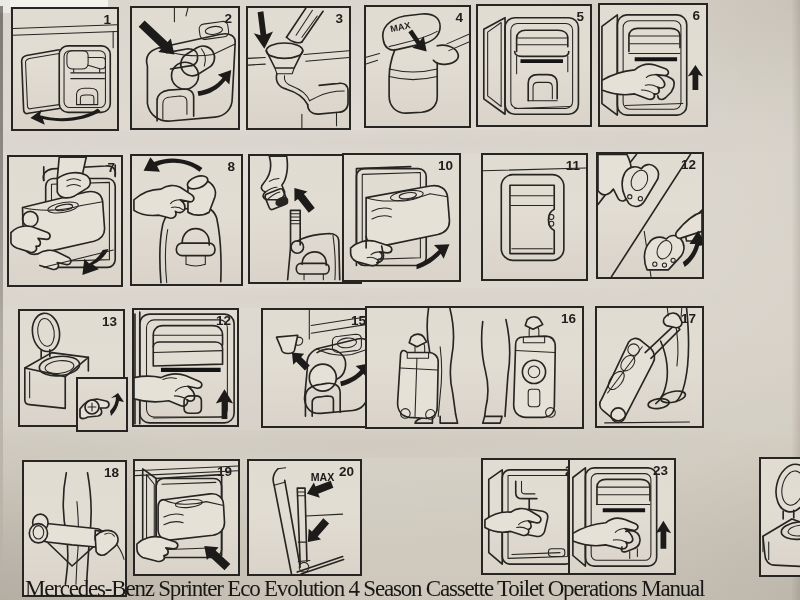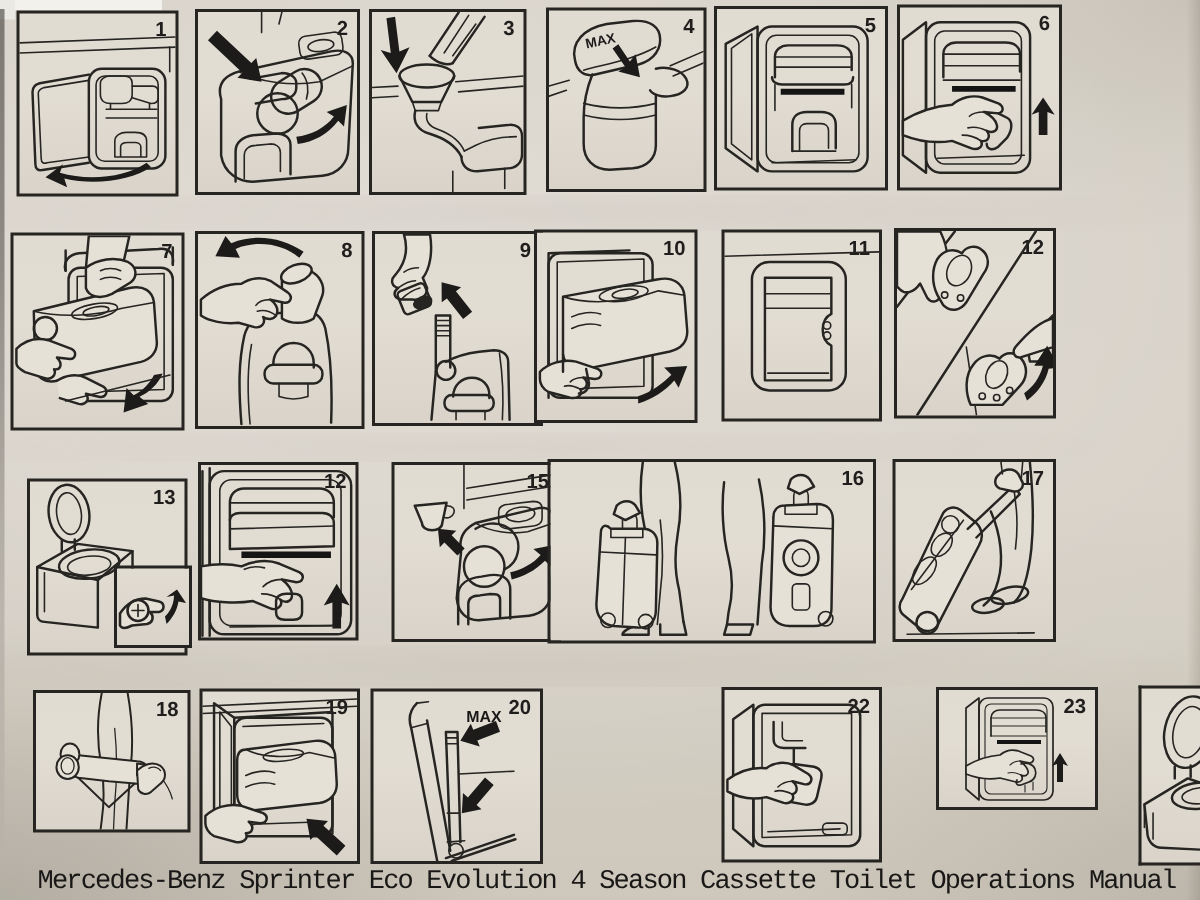--- a/index.html
+++ b/index.html
@@ -7,21 +7,21 @@
  background:
   radial-gradient(130% 90% at 35% 30%, rgba(255,255,255,0.30) 0%, rgba(255,255,255,0.10) 45%, rgba(255,255,255,0) 70%),
   radial-gradient(60% 45% at 0% 100%, rgba(60,55,45,0.18) 0%, rgba(60,55,45,0) 70%),
   radial-gradient(50% 40% at 100% 100%, rgba(60,55,45,0.12) 0%, rgba(60,55,45,0) 70%),
   radial-gradient(45% 35% at 100% 0%, rgba(60,55,45,0.10) 0%, rgba(60,55,45,0) 70%),
   linear-gradient(180deg, #d8d2c7 0%, #dad4c9 55%, #d0cabe 100%);
  font-family:"Liberation Sans", sans-serif;}
 .p{position:absolute;border:2.5px solid #24221f;background:linear-gradient(180deg,#e4dfd5 0%,#e5e0d6 45%,#dcd6cb 100%);box-sizing:border-box;}
 .n{position:absolute;top:3px;right:6px;font-size:13.5px;font-weight:bold;color:#1c1b19;letter-spacing:0px;}
 .p svg{position:absolute;left:0;top:0;width:100%;height:100%;}
-#cap{position:absolute;left:25px;top:576px;font-family:Liberation Mono, monospace;font-size:18px;letter-spacing:-1.2px;line-height:25px;color:#161513;white-space:nowrap;}
+#cap{position:absolute;left:25px;top:576px;font-family:Liberation Serif, serif;font-size:23px;letter-spacing:-1.2px;line-height:25px;color:#161513;white-space:nowrap;}
 #tlw{position:absolute;left:0;top:0;width:108px;height:7px;background:#f6f4ef;}
 #tlw2{position:absolute;left:0;top:0;width:10px;height:13px;background:#eeece6;}
 .ln{stroke:#23221f;stroke-width:1.7;fill:none;stroke-linecap:round;stroke-linejoin:round;}
 .lt{stroke:#23221f;stroke-width:1.1;fill:none;stroke-linecap:round;stroke-linejoin:round;}
 .bk{fill:#191816;stroke:none;}
 .wf{fill:#e9e4da;stroke:#23221f;stroke-width:1.7;stroke-linecap:round;stroke-linejoin:round;}
 </style>
 </head>
 <body>
 <div id="page">
@@ -183,21 +183,21 @@
 <path class="lt" d="M42,59.5 L52,59.5 M42,63 L52,63 M42,66.5 L52,66.5 M42,70 L52,70"></path>
 <path class="ln" d="M49,88 C56,84 64,82 72,81 L82,80 C88,80 92,83 92,88 L93,128"></path>
 <path class="lt" d="M86,82 C88,96 89,112 88,128"></path>
 <path class="ln" d="M42,95 L39,128"></path>
 <circle class="ln" cx="49" cy="94" r="6.5" fill="#e9e4da"></circle>
 <path class="ln" d="M54,112 C54,104 60,99 67,99 C74,99 79,104 79,111 L79,113"></path>
 <rect class="ln" x="48" y="111" width="34" height="11" rx="5" fill="#e9e4da"></rect>
 <path class="lt" d="M56,122 L56,128 M76,122 L76,128"></path>
 </svg>
     </div>
-<div class="p" id="p10" style="left:356px;top:153px;width:109px;height:129px;">
+<div class="p" id="p10" style="left:342px;top:153px;width:119px;height:129px;">
       <span class="n">10</span>
 <svg viewBox="0 0 109 129">
 <path class="ln" d="M8,14 L8,114 M8,14 L64,12"></path>
 <rect class="ln" x="8" y="14" width="72" height="100" rx="8"></rect>
 <path class="lt" d="M14,20 L74,18 M14,108 L74,106 M14,20 L14,108 M74,18 L74,106"></path>
 <path class="wf" d="M18,44 L84,32 C94,30 101,35 102,43 L104,68 C104,75 100,80 92,82 L34,94 C26,96 19,91 18,84 Z"></path>
 <path class="lt" d="M18,44 C36,50 62,48 84,40 L102,43"></path>
 <ellipse class="lt" cx="60" cy="42" rx="17" ry="5" transform="rotate(-8 60 42)"></ellipse>
 <ellipse class="lt" cx="61" cy="42" rx="9" ry="3" transform="rotate(-8 61 42)"></ellipse>
 <path class="lt" d="M24,58 C30,55 38,54 44,56 M24,66 C30,63 38,62 44,64"></path>
@@ -235,21 +235,21 @@
 <circle class="lt" cx="42" cy="121" r="2.2"></circle>
           <circle class="lt" cx="52" cy="122" r="2.2"></circle>
           <circle class="lt" cx="61" cy="117" r="2.2"></circle>
         </g>
 <path class="wf" d="M92,104 C90,96 92,88 97,83 L108,72 L108,104 Z" transform="translate(0,-14)"></path>
 <path class="wf" d="M108,60 C100,62 92,68 82,80 C79,84 82,88 86,87 L108,80 Z"></path>
 <path class="bk" d="M88,112 C94,108 99,101 101,93 L95,93 L104,79 L112,94 L105,95 C103,104 97,112 90,117 Z"></path>
 </svg>
     </div>
 
-<div class="p" id="p13" style="left:18px;top:319px;width:107px;height:118px;">
+<div class="p" id="p13" style="left:18px;top:309px;width:107px;height:118px;">
       <span class="n">13</span>
 <svg viewBox="0 0 107 118">
 <ellipse class="ln" cx="27" cy="22" rx="14" ry="20" transform="rotate(-8 27 22)" fill="#e9e4da"></ellipse>
 <ellipse class="lt" cx="27" cy="22" rx="8.5" ry="14.5" transform="rotate(-8 27 22)"></ellipse>
 <path class="ln" d="M22,41 L22,48 M31,40 L31,47"></path>
 <path class="ln" d="M5,59 L33,43 L71,48 L47,68 Z" fill="#e9e4da"></path>
 <ellipse class="ln" cx="41" cy="57" rx="21" ry="10" transform="rotate(-6 41 57)"></ellipse>
 <ellipse class="lt" cx="41" cy="58" rx="15" ry="6.5" transform="rotate(-6 41 58)"></ellipse>
 <path class="ln" d="M5,59 L5,92 C5,95 7,97 10,97 L47,101 L47,68 M71,48 L71,62"></path>
 <path class="lt" d="M10,63 L10,90"></path>
@@ -336,21 +336,21 @@
 <ellipse class="lt" cx="32" cy="57" rx="9" ry="6" transform="rotate(-52 32 57)"></ellipse>
 <circle class="lt" cx="38" cy="43" r="6"></circle>
 <circle class="ln" cx="22" cy="111" r="7.5" fill="#e9e4da"></circle>
 <path class="ln" d="M50,46 L82,16 M56,52 L86,22 M82,16 L86,22"></path>
 <path class="wf" d="M72,8 C76,4 82,4 85,8 L88,14 C89,18 85,21 81,20 L72,18 C68,16 68,11 72,8 Z"></path>
 <path class="lt" d="M74,8 L73,0 M87,12 L88,0"></path>
 <path class="lt" d="M8,119 L96,118"></path>
 </svg>
     </div>
 
-<div class="p" id="p18" style="left:22px;top:460px;width:105px;height:95px;">
+<div class="p" id="p18" style="left:22px;top:460px;width:105px;height:137px;">
       <span class="n">18</span>
 <svg viewBox="0 0 105 116">
 <path class="ln" d="M44,0 C40,20 40,44 44,64 C46,78 46,94 44,108 L43,116 M66,0 C70,22 71,46 68,68 L65,116"></path>
 <path class="lt" d="M55,30 C57,50 57,74 55,94 L54,116"></path>
 <path class="wf" d="M16,52 L74,58 C80,58 84,62 83,68 C83,74 78,78 72,77 L50,75 L24,72 C18,71 14,67 14,62 C14,56 16,52 16,52 Z"></path>
 <path class="ln" d="M24,72 L50,97 L72,77" fill="#e9e4da"></path>
 <ellipse class="wf" cx="17" cy="52" rx="8" ry="9"></ellipse>
         <ellipse class="wf" cx="15" cy="63" rx="9.5" ry="10"></ellipse>
 <ellipse class="lt" cx="15" cy="62" rx="5.5" ry="7"></ellipse>
 <path class="wf" d="M74,60 L88,62 C91,62 93,64 93,67 C93,70 91,72 88,72 L74,70 Z"></path>
@@ -402,21 +402,21 @@
 <path class="lt" d="M26,16 L88,16 M26,16 L26,102 M88,16 L88,100 M26,102 L88,100"></path>
 <path class="ln" d="M34,22 L34,34 C34,38 37,40 41,40 L48,40 L48,52 M48,40 L56,40"></path>
 <path class="lt" d="M40,22 L40,32 C40,34 42,35 44,35 L54,35"></path>
 <path class="wf" d="M40,58 C40,54 44,51 48,51 L62,53 C66,54 68,57 67,61 L64,74 C63,78 59,80 55,79 L44,77 C40,76 38,72 39,68 Z"></path>
 <path class="wf" d="M2,62 C10,56 20,53 29,54 C34,50 42,49 48,52 L58,58 C62,61 60,66 55,65 L47,63 C51,66 51,71 47,72 C49,76 45,79 41,78 L29,74 C19,76 9,74 2,70 Z"></path>
 <path class="lt" d="M47,63 C43,63 39,65 37,67 M47,72 C43,70 38,69 35,70"></path>
 <rect class="lt" x="68" y="92" width="17" height="8" rx="3"></rect>
 <path class="lt" d="M30,98 L80,96"></path>
 </svg>
     </div>
-<div class="p" id="p23" style="left:624px;top:458px;width:108px;height:82px;">
+<div class="p" id="p23" style="left:568px;top:458px;width:108px;height:117px;">
       <span class="n">23</span>
 <svg viewBox="0 0 108 117">
 <path class="ln" d="M16,8 L16,110 L3,99 L3,18 Z"></path>
 <rect class="ln" x="16" y="8" width="74" height="102" rx="9"></rect>
 <rect class="lt" x="22" y="14" width="62" height="90" rx="6"></rect>
 <path class="ln" d="M28,46 L28,28 C28,23 32,20 37,20 L73,20 C79,20 83,23 83,28 L83,42"></path>
 <path class="lt" d="M28,28 L83,28 M29,36 L82,36"></path>
 <path d="M34,52 L78,52" stroke="#111" stroke-width="4" fill="none"></path>
 <path class="lt" d="M28,46 L83,46"></path>
 <path class="wf" d="M3,76 C13,70 25,66 37,65 C43,60 51,59 58,62 L68,66 C72,68 71,72 67,73 L57,71 C61,74 64,77 65,81 C66,85 62,87 58,85 C61,89 58,93 53,92 L37,88 C25,90 13,88 3,84 Z"></path>

